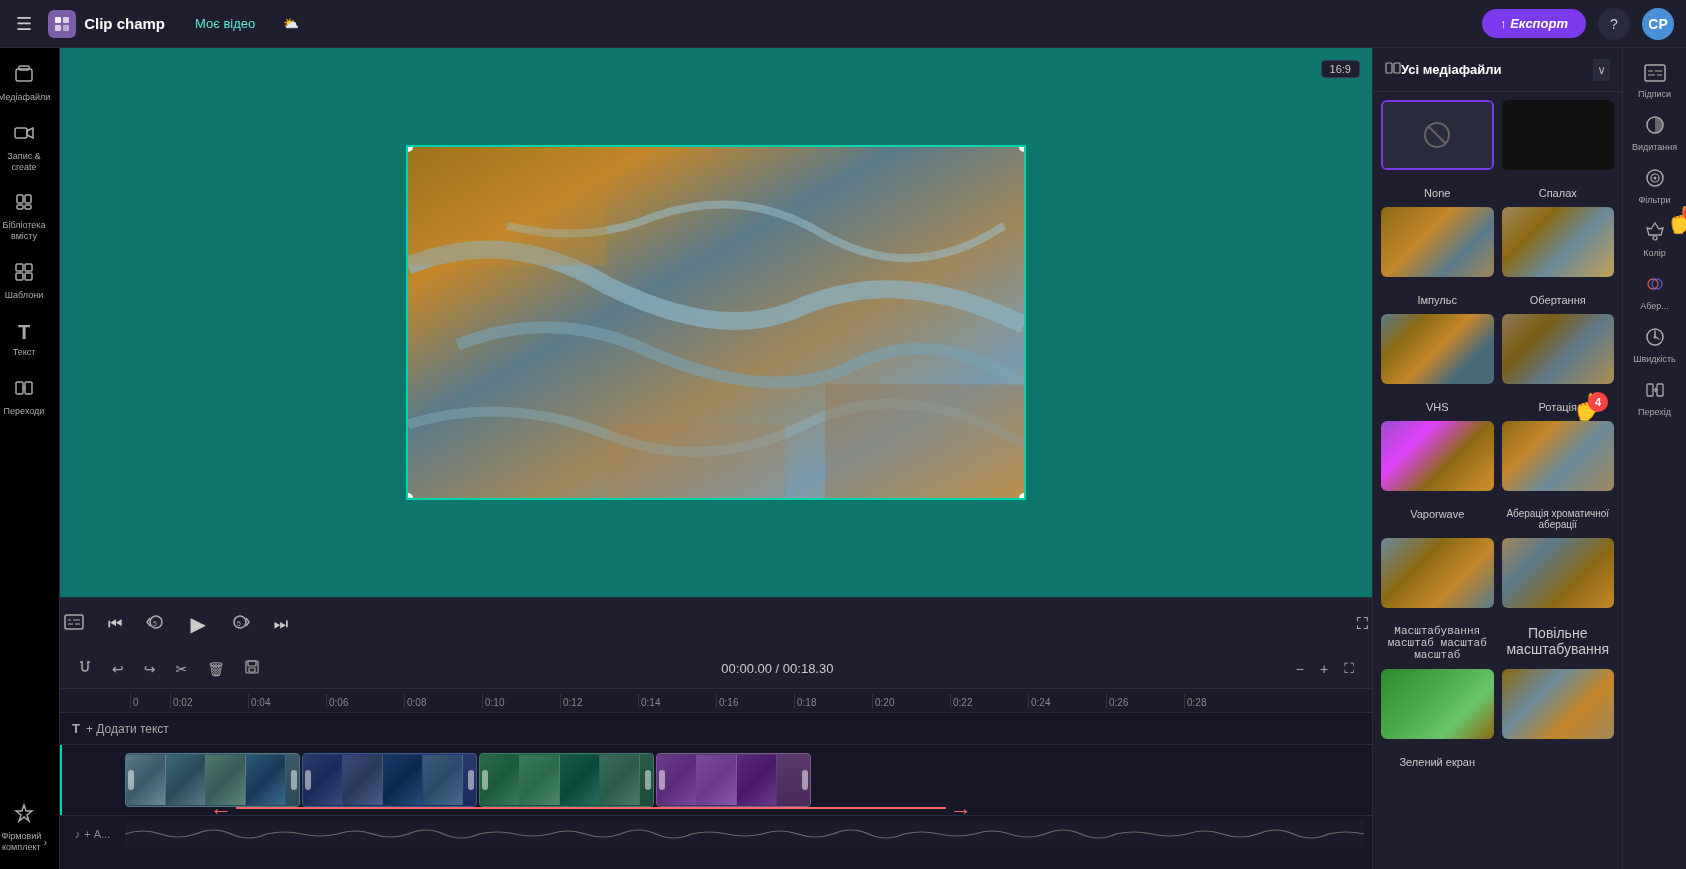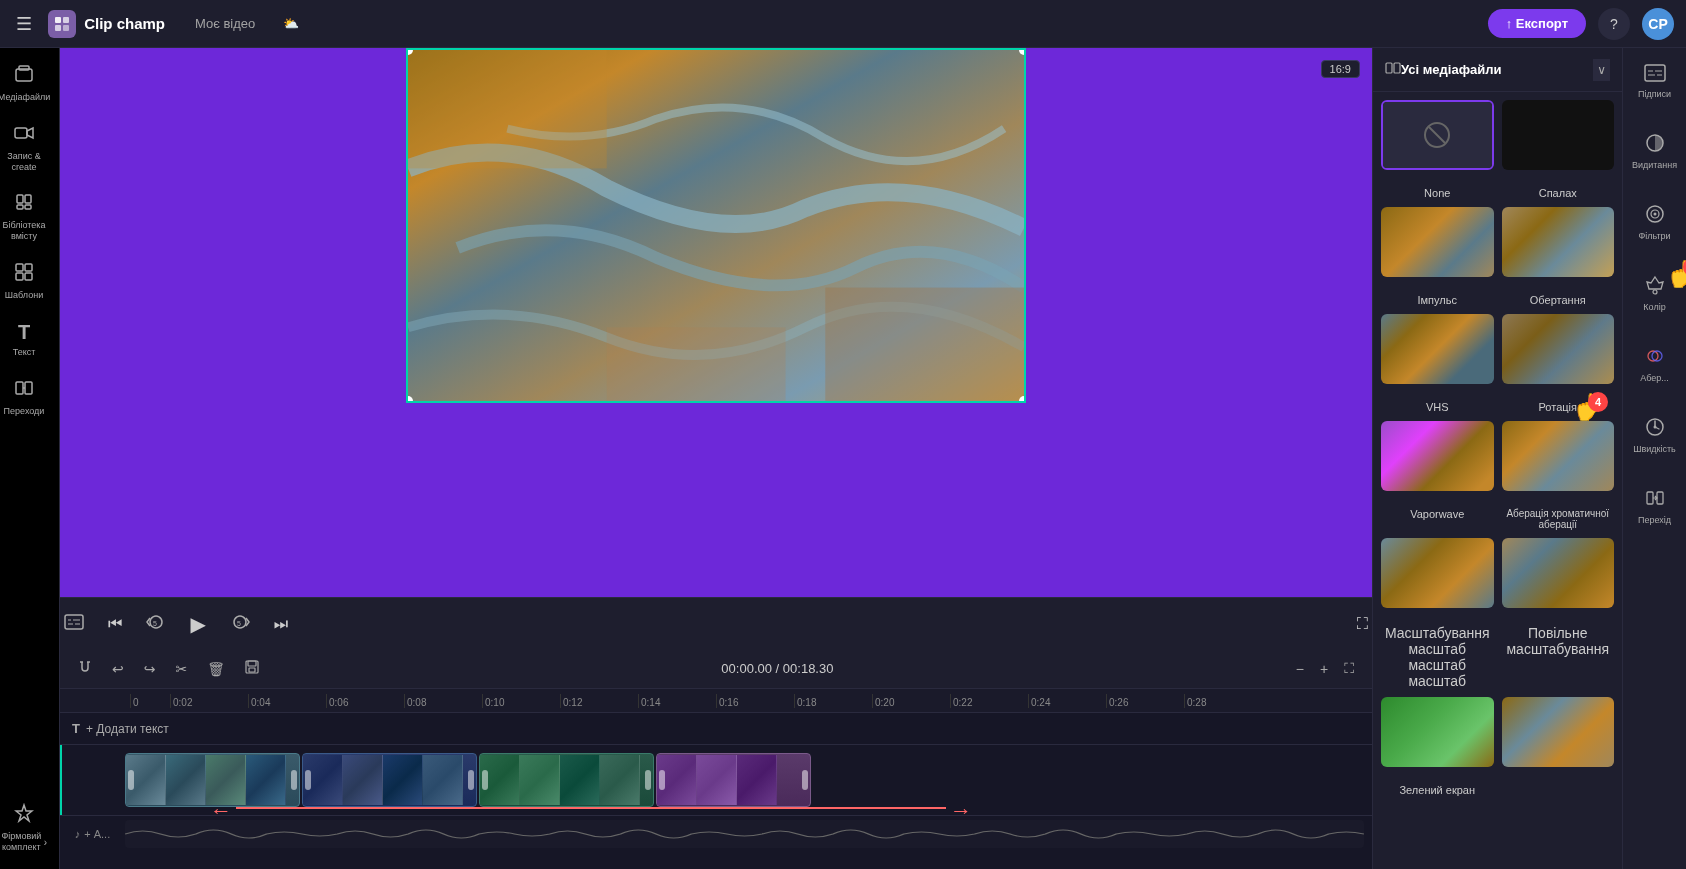--- a/index.html
+++ b/index.html
@@ -39,37 +39,37 @@
       border-radius: 6px;
       display: flex; align-items: center; justify-content: center;
     }
     .topbar-nav {
       display: flex;
       align-items: center;
       gap: 8px;
       margin-left: 8px;
     }
     .topbar-nav-item {
-      color: #a3a3a3;
+      color: #5eead4;
       font-size: 13px;
       padding: 4px 10px;
       border-radius: 4px;
       cursor: pointer;
     }
     .topbar-spacer { flex: 1; }
     .export-btn {
       background: #7c3aed;
       color: #fff;
       border: none;
       border-radius: 20px;
       padding: 7px 18px;
       font-size: 13px;
       font-weight: 600;
       cursor: pointer;
-      display: flex; align-items: center; gap: 6px;
+      display: flex; align-items: center; gap: 6px; font-style: italic;
     }
     .help-btn, .avatar-btn {
       width: 32px; height: 32px;
       border-radius: 50%;
       background: #2a2a3e;
       border: none;
       color: #ccc;
       cursor: pointer;
       display: flex; align-items: center; justify-content: center;
       font-size: 14px;
@@ -119,22 +119,23 @@
     .center-area {
       flex: 1;
       display: flex;
       flex-direction: column;
       overflow: hidden;
     }
 
     
     .preview-area {
       flex: 1;
-      background: #6d28d9;
-      display: flex;
+      background: #0f766e;
+      display: flex;
+      align-items: center;
       justify-content: center;
       position: relative;
       overflow: hidden;
     }
     .preview-ratio-badge {
       position: absolute;
       top: 12px;
       right: 12px;
       background: #1e1e2e;
       border: 1px solid #3a3a5e;
@@ -449,21 +450,21 @@
     }
 
     
     .far-right-sidebar {
       width: 64px;
       background: #1e1e2e;
       display: flex;
       flex-direction: column;
       align-items: center;
       padding: 8px 0;
-      gap: 18px;
+      gap: 0;
       border-left: 1px solid #2a2a3e;
       flex-shrink: 0;
     }
     .far-sidebar-item {
       display: flex;
       flex-direction: column;
       align-items: center;
       gap: 3px;
       padding: 8px 4px;
       border-radius: 6px;
@@ -895,21 +896,21 @@
           <div class="transition-thumb">
             <div class="transition-thumb-img aberration"></div>
           </div>
           <span class="transition-label" style="font-size:10px;">Аберація хроматичної аберації</span>
         </div>
 
         <div class="transition-item">
           <div class="transition-thumb">
             <div class="transition-thumb-img slow-zoom"></div>
           </div>
-          <span class="transition-label" style="font-size:14px;">Масштабування масштаб масштаб масштаб</span>
+          <span class="transition-label" style="font-size:11px;font-family:Liberation Mono, monospace;">Масштабування масштаб масштаб масштаб</span>
         </div>
 
         <div class="transition-item">
           <div class="transition-thumb">
             <div class="transition-thumb-img slow-zoom2"></div>
           </div>
           <span class="transition-label" style="font-size:14px;">Повільне масштабування</span>
         </div>
 
 

